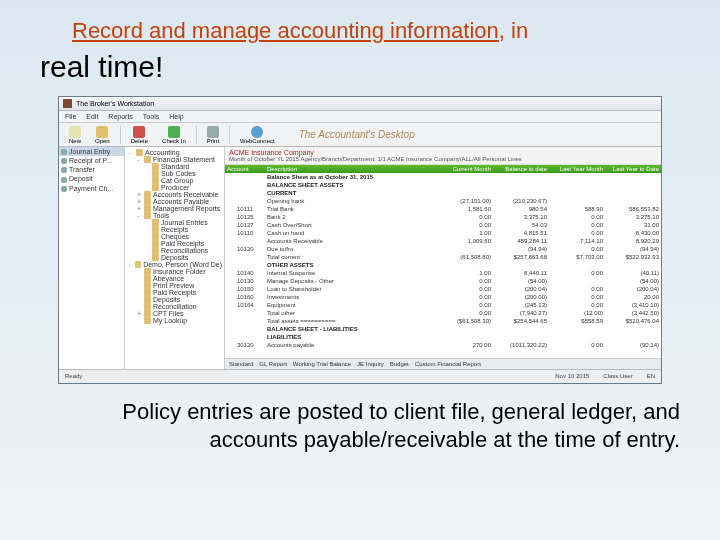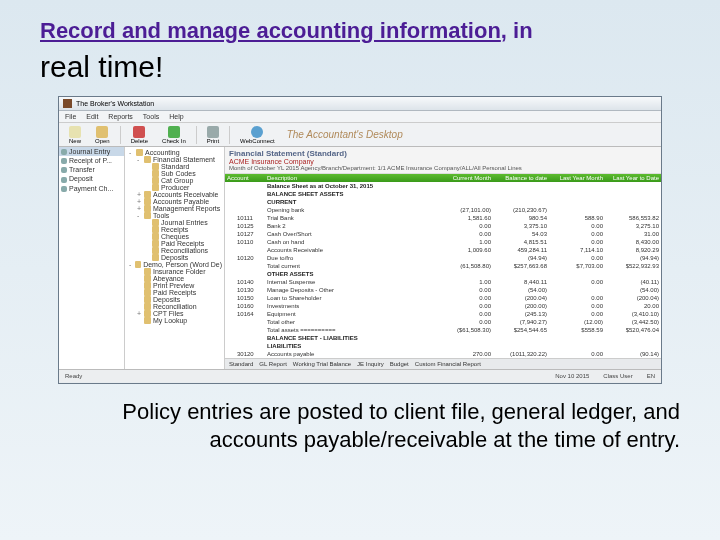--- a/index.html
+++ b/index.html
@@ -3,23 +3,24 @@
 <meta charset="utf-8">
 <style>
   * { box-sizing: border-box; margin: 0; padding: 0; }
   body {
     width: 720px; height: 540px;
     background: linear-gradient(to bottom, #dce8f0 0%, #eef4f8 100%);
     font-family: Arial, sans-serif;
     overflow: hidden;
   }
   .slide-title {
-    font-size: 22px; font-weight: bold;
+    font-size: 22px; font-weight: normal;
     padding: 18px 40px 6px 40px;
-    color: #4c1d95;
+    color: #c2410c;
+    margin-left: 32px;
   }
   .slide-title .underline { text-decoration: underline; }
   .slide-body-top { font-size: 30px; padding: 0 40px 6px 40px; }
   .app-window {
     margin: 6px auto 0 auto;
     width: 604px; height: 288px;
     border: 1px solid #6a7a8a;
     background: #e8ecef;
     font-size: 7px;
     position: relative;
@@ -41,21 +42,21 @@
   }
   .toolbar {
     height: 24px; background: #f0f2f4;
     display: flex; align-items: center;
     padding: 2px 6px; gap: 6px;
     border-bottom: 1px solid #bbb;
   }
   .tb-btn { display: flex; flex-direction: column; align-items: center; font-size: 6px; padding: 0 4px; }
   .tb-btn .ic { width: 12px; height: 12px; border-radius: 2px; }
   .tb-sep { width: 1px; height: 18px; background: #ccc; }
-  .tb-title { margin-left: 2px; color: #b08a5a; font-size: 10px; font-style: italic; }
+  .tb-title { margin-left: 14px; color: #b08a5a; font-size: 10px; font-style: italic; }
   .work-area {
     display: flex; height: 222px;
     background: #fff;
   }
   .left-nav {
     width: 66px; background: #fff; border-right: 1px solid #ccc;
     overflow: hidden;
   }
   .nav-item { padding: 1px 2px 1px 2px; color: #333; white-space: nowrap; cursor: pointer; }
   .nav-item.sel { background: #c8d8e8; }
@@ -184,21 +185,20 @@
         <div class="tree-item lv1"><span class="exp"></span><span class="tic"></span>Abeyance</div>
         <div class="tree-item lv1"><span class="exp"></span><span class="tic"></span>Print Preview</div>
         <div class="tree-item lv1"><span class="exp"></span><span class="tic"></span>Paid Receipts</div>
         <div class="tree-item lv1"><span class="exp"></span><span class="tic"></span>Deposits</div>
         <div class="tree-item lv1"><span class="exp"></span><span class="tic"></span>Reconciliation</div>
         <div class="tree-item lv1"><span class="exp">+</span><span class="tic"></span>CPT Files</div>
         <div class="tree-item lv1"><span class="exp"></span><span class="tic"></span>My Lookup</div>
       </div>
     <div class="main-pane">
       <div class="fs-title">
-        <div class="h1">Financial Statement (Standard)</div>
         <div class="h2">ACME Insurance Company</div>
         <div class="h3">Month of October YL 2015  Agency/Branch/Department: 1/1 ACME Insurance Company/ALL/All Personal Lines</div>
       </div>
       <div class="fs-bar">
         <div class="c1">Account</div>
         <div class="c2">Description</div>
         <div class="cN">Current Month</div>
         <div class="cN">Balance to date</div>
         <div class="cN">Last Year Month</div>
         <div class="cN">Last Year to Date</div>

